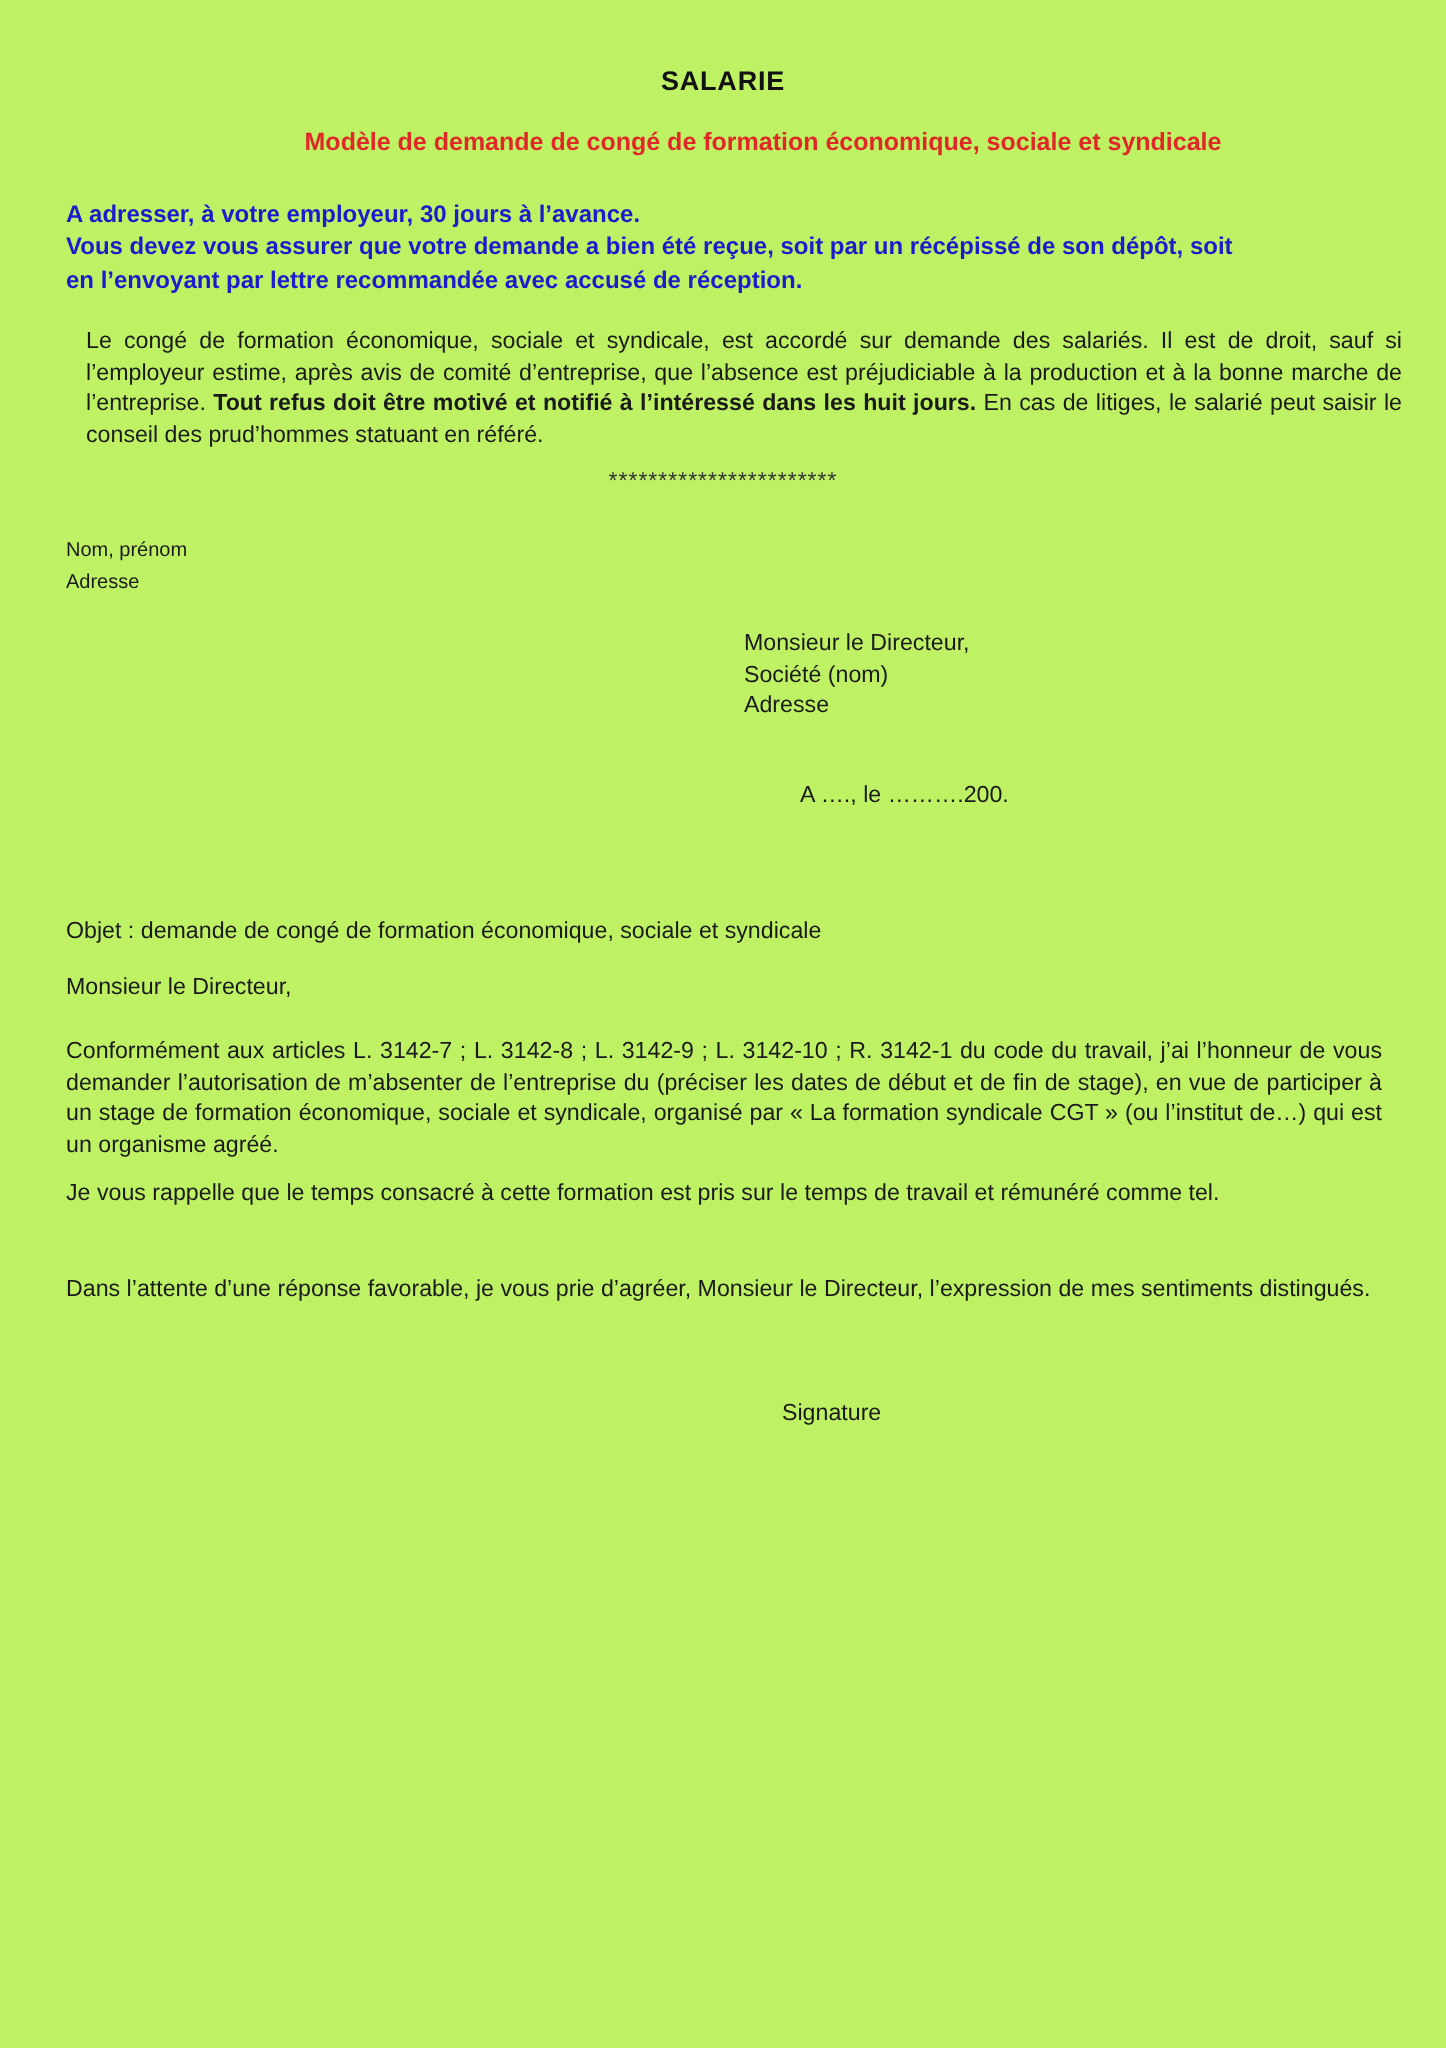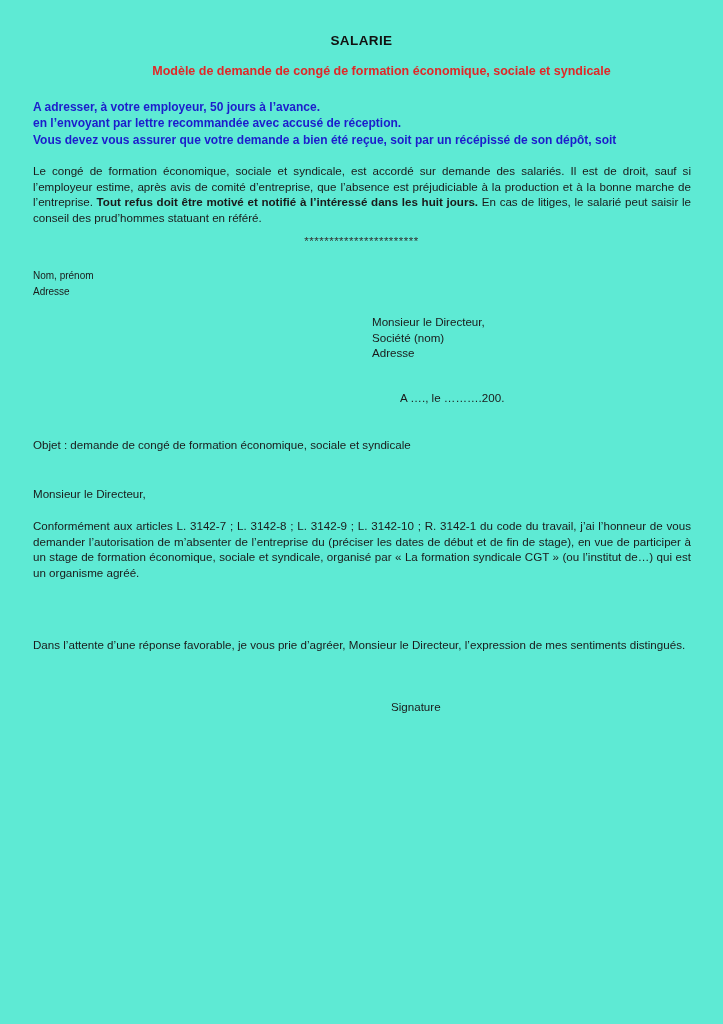--- a/index.html
+++ b/index.html
@@ -11,21 +11,21 @@
     width: 723px;
     height: 1024px;
     position: relative;
     font-family: "Liberation Sans", sans-serif;
     color: #1a1a1a;
     overflow: hidden;
   }
   .page {
     position: absolute;
     inset: 0;
-    background: #5eead4;
+    background: #bef264;
   }
   .doc-title {
     position: absolute;
     top: 33px;
     left: 0;
     width: 723px;
     text-align: center;
     font-size: 13.5px;
     font-weight: bold;
     letter-spacing: 0.4px;
@@ -49,21 +49,21 @@
     width: 658px;
     font-size: 12px;
     font-weight: bold;
     color: #1c1ccc;
     line-height: 16.4px;
   }
   .notice div { white-space: nowrap; }
   .intro {
     position: absolute;
     top: 163px;
-    left: 33px;
+    left: 43px;
     width: 658px;
     font-size: 11.6px;
     line-height: 15.6px;
     text-align: justify;
     color: #1a1a1a;
   }
   .intro b { font-weight: bold; }
   .stars {
     position: absolute;
     top: 235px;
@@ -93,21 +93,21 @@
   .dateline {
     position: absolute;
     top: 391px;
     left: 372px;
     font-size: 11.6px;
     color: #1a1a1a;
     margin-left: 28px;
   }
   .objet {
     position: absolute;
-    top: 438px;
+    top: 459px;
     left: 33px;
     font-size: 11.6px;
     color: #1a1a1a;
   }
   .salutation {
     position: absolute;
     top: 487px;
     left: 33px;
     font-size: 11.6px;
     color: #1a1a1a;
@@ -137,23 +137,23 @@
 </head>
 <body>
 
 <div class="page">
 
   <div class="doc-title">SALARIE</div>
 
   <div class="doc-subtitle">Modèle de demande de congé de formation économique, sociale et syndicale</div>
 
   <div class="notice">
-    <div>A adresser, à votre employeur, 50 jours à l’avance.</div>
+    <div>A adresser, à votre employeur, 30 jours à l’avance.</div>
+    <div>Vous devez vous assurer que votre demande a bien été reçue, soit par un récépissé de son dépôt, soit</div>
     <div>en l’envoyant par lettre recommandée avec accusé de réception.</div>
-    <div>Vous devez vous assurer que votre demande a bien été reçue, soit par un récépissé de son dépôt, soit</div>
   </div>
 
   <div class="intro"><span>Le congé de formation économique, sociale et syndicale, est accordé sur demande des salariés. Il est de droit, sauf si l’employeur estime, après avis de comité d’entreprise, que l’absence est préjudiciable à la production et à la bonne marche de l’entreprise. </span><b>Tout refus doit être motivé et notifié à l’intéressé dans les huit jours.</b><span> En cas de litiges, le salarié peut saisir le conseil des prud’hommes statuant en référé.</span></div>
 
   <div class="stars">***********************</div>
 
   <div class="sender">
     <div>Nom, prénom</div>
     <div>Adresse</div>
   </div>
@@ -165,18 +165,19 @@
   </div>
 
   <div class="dateline">A …., le ……….200.</div>
 
   <div class="objet">Objet : demande de congé de formation économique, sociale et syndicale</div>
 
   <div class="salutation">Monsieur le Directeur,</div>
 
   <div class="para para-1"><span>Conformément aux articles L. 3142-7 ; L. 3142-8 ; L. 3142-9 ; L. 3142-10 ; R. 3142-1 du code du travail, j’ai l’honneur de vous demander l’autorisation de m’absenter de l’entreprise du (</span><b>préciser les dates de début et de fin de stage</b><span>), en vue de participer à un stage de formation économique, sociale et syndicale, organisé par « La formation syndicale CGT » (ou l’institut de…) qui est un organisme agréé.</span></div>
 
+  <div class="para para-2">Je vous rappelle que le temps consacré à cette formation est pris sur le temps de travail et rémunéré comme tel.</div>
 
   <div class="para para-3">Dans l’attente d’une réponse favorable, je vous prie d’agréer, Monsieur le Directeur, l’expression de mes sentiments distingués.</div>
 
   <div class="signature">Signature</div>
 
 </div>
 
 </body></html>

